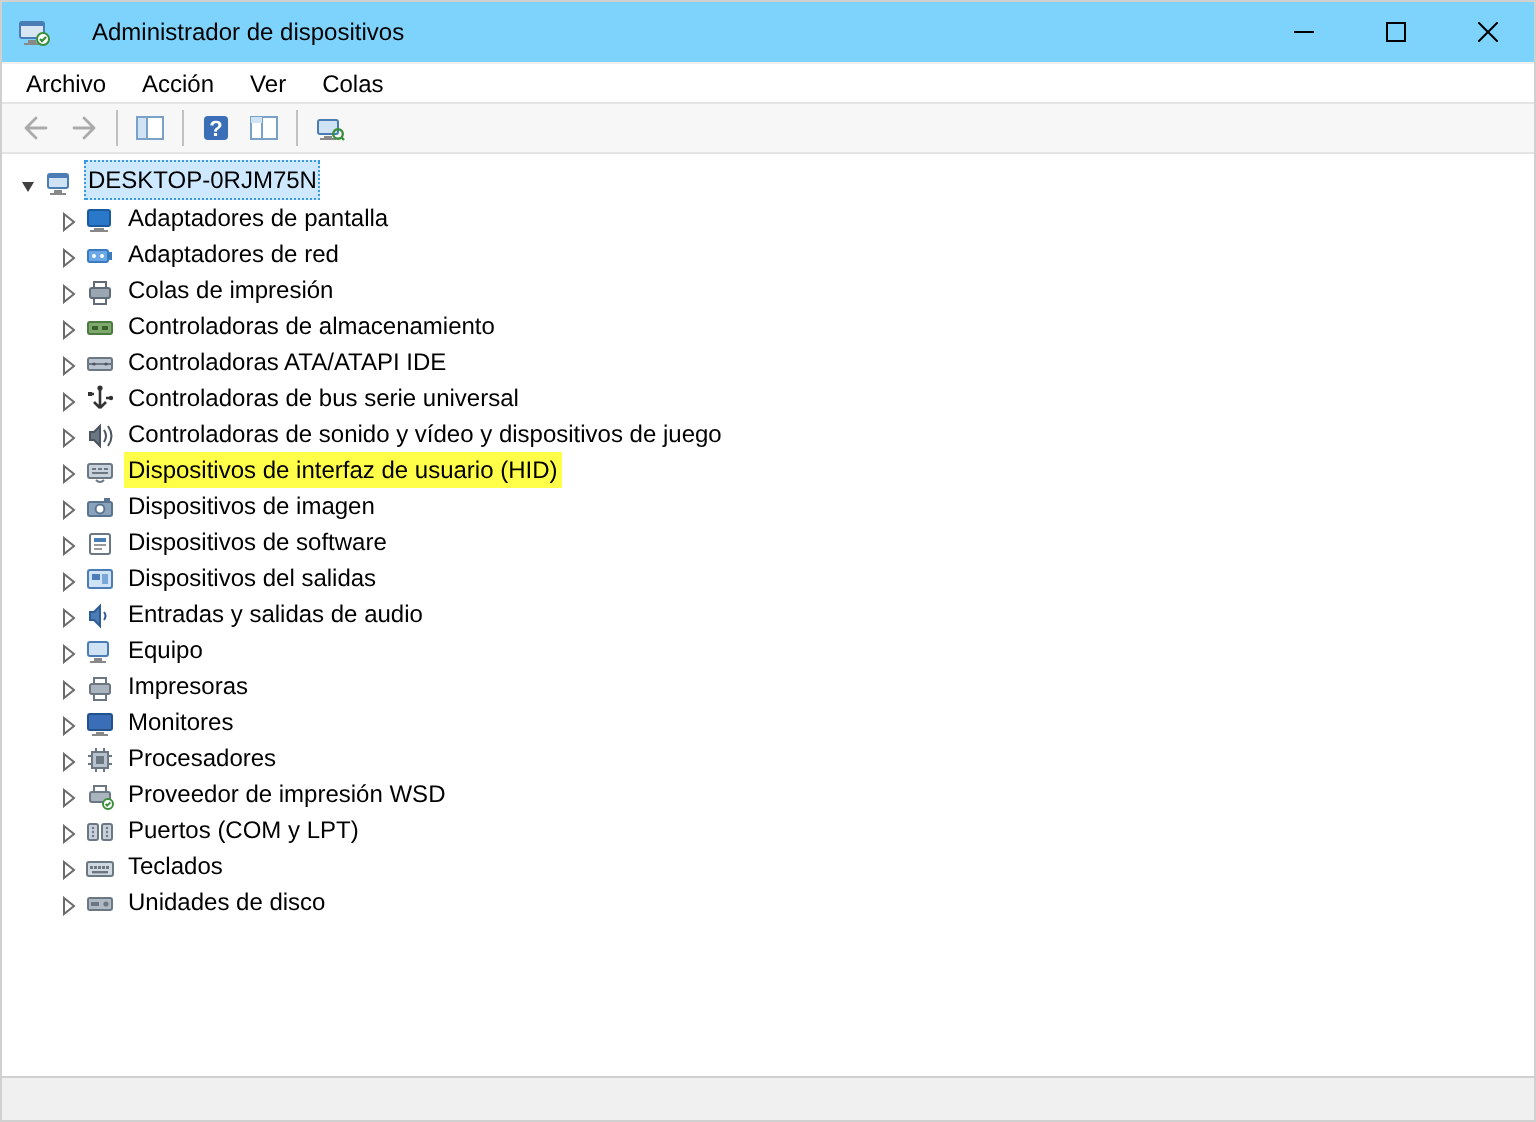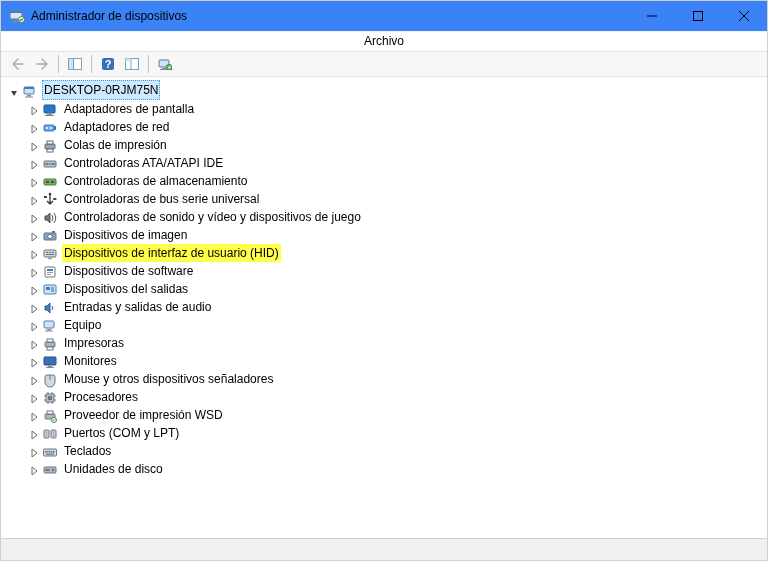--- a/index.html
+++ b/index.html
@@ -15,21 +15,22 @@
     display: flex;
     flex-direction: column;
     border: 1px solid #d0d0d0;
   }
   
   .titlebar {
     height: 30px;
     display: flex;
     align-items: center;
     padding: 0 0 0 8px;
-    background: #3b82f6;
+    background: #7dd3fc;
+    gap: 15px;
   }
   .titlebar .app-icon {
     width: 16px; height: 16px;
     margin-right: 6px;
     display: flex; align-items: center; justify-content: center;
   }
   .titlebar .title {
     flex: 1;
     font-size: 12px;
     color: #000;
@@ -48,21 +49,20 @@
   }
   .win-btn svg { display: block; }
   
   .menubar {
     height: 20px;
     display: flex;
     align-items: center;
     padding: 0 4px;
     gap: 2px;
     border-top: 1px solid #f0f0f0;
-    flex-direction: column;
   }
   .menubar .menu-item {
     padding: 2px 8px;
     font-size: 12px;
   }
   
   .toolbar {
     height: 26px;
     display: flex;
     align-items: center;
@@ -286,51 +286,51 @@
           <span class="label">Colas de impresión</span>
         </div>
         <div class="node">
           <span class="twisty">
             <svg width="10" height="10" viewBox="0 0 10 10">
               <path d="M3 1 L8 5 L3 9 Z" fill="none" stroke="#6b6b6b" stroke-width="1"></path>
             </svg>
           </span>
           <span class="dev-icon">
             <svg width="16" height="16" viewBox="0 0 16 16">
+              <rect x="2" y="5" width="12" height="6" rx="1" fill="#7ea86e" stroke="#4d7a3e"></rect>
+              <rect x="4" y="7" width="3" height="2" fill="#39602a"></rect>
+              <rect x="9" y="7" width="3" height="2" fill="#39602a"></rect>
+            </svg>
+          </span>
+          <span class="label">Controladoras de almacenamiento</span>
+        </div>
+        <div class="node">
+          <span class="twisty">
+            <svg width="10" height="10" viewBox="0 0 10 10">
+              <path d="M3 1 L8 5 L3 9 Z" fill="none" stroke="#6b6b6b" stroke-width="1"></path>
+            </svg>
+          </span>
+          <span class="dev-icon">
+            <svg width="16" height="16" viewBox="0 0 16 16">
               <rect x="2" y="5" width="12" height="6" rx="1" fill="#b9c4cf" stroke="#6b7783"></rect>
               <line x1="2" y1="8" x2="14" y2="8" stroke="#6b7783"></line>
               <circle cx="5" cy="8" r="0.8" fill="#4a5560"></circle>
               <circle cx="11" cy="8" r="0.8" fill="#4a5560"></circle>
             </svg>
           </span>
           <span class="label">Controladoras ATA/ATAPI IDE</span>
         </div>
         <div class="node">
           <span class="twisty">
             <svg width="10" height="10" viewBox="0 0 10 10">
               <path d="M3 1 L8 5 L3 9 Z" fill="none" stroke="#6b6b6b" stroke-width="1"></path>
             </svg>
           </span>
           <span class="dev-icon">
             <svg width="16" height="16" viewBox="0 0 16 16">
-              <rect x="2" y="5" width="12" height="6" rx="1" fill="#7ea86e" stroke="#4d7a3e"></rect>
-              <rect x="4" y="7" width="3" height="2" fill="#39602a"></rect>
-              <rect x="9" y="7" width="3" height="2" fill="#39602a"></rect>
-            </svg>
-          </span>
-          <span class="label">Controladoras de almacenamiento</span>
-        </div>
-        <div class="node">
-          <span class="twisty">
-            <svg width="10" height="10" viewBox="0 0 10 10">
-              <path d="M3 1 L8 5 L3 9 Z" fill="none" stroke="#6b6b6b" stroke-width="1"></path>
-            </svg>
-          </span>
-          <span class="dev-icon">
-            <svg width="16" height="16" viewBox="0 0 16 16">
               <path d="M8 2 v10 M8 12 l-3 -3 M8 12 l3 -3 M5 5 h-2 M11 7 h2" stroke="#333" stroke-width="1.3" fill="none"></path>
               <circle cx="8" cy="2" r="1.3" fill="#333"></circle>
               <rect x="2" y="4" width="2" height="2" fill="#333"></rect>
               <circle cx="13.5" cy="7" r="1.1" fill="#333"></circle>
             </svg>
           </span>
           <span class="label">Controladoras de bus serie universal</span>
         </div>
         <div class="node">
           <span class="twisty">
@@ -338,35 +338,20 @@
               <path d="M3 1 L8 5 L3 9 Z" fill="none" stroke="#6b6b6b" stroke-width="1"></path>
             </svg>
           </span>
           <span class="dev-icon">
             <svg width="16" height="16" viewBox="0 0 16 16">
               <path d="M3 6 h2 l3 -3 v10 l-3 -3 h-2 z" fill="#6b7783" stroke="#4a5560"></path>
               <path d="M10 5 q2 3 0 6 M12 3 q3.5 5 0 10" stroke="#4a5560" fill="none"></path>
             </svg>
           </span>
           <span class="label">Controladoras de sonido y vídeo y dispositivos de juego</span>
-        </div>
-        <div class="node">
-          <span class="twisty">
-            <svg width="10" height="10" viewBox="0 0 10 10">
-              <path d="M3 1 L8 5 L3 9 Z" fill="none" stroke="#6b6b6b" stroke-width="1"></path>
-            </svg>
-          </span>
-          <span class="dev-icon">
-            <svg width="16" height="16" viewBox="0 0 16 16">
-              <rect x="2" y="5" width="12" height="7" rx="1" fill="#8aa3bd" stroke="#5a7390"></rect>
-              <circle cx="8" cy="8.5" r="2.2" fill="#fff" stroke="#5a7390"></circle>
-              <rect x="10" y="3" width="3" height="2" fill="#5a7390"></rect>
-            </svg>
-          </span>
-          <span class="label">Dispositivos de imagen</span>
         </div>
         <div class="node highlighted">
           <span class="twisty">
             <svg width="10" height="10" viewBox="0 0 10 10">
               <path d="M3 1 L8 5 L3 9 Z" fill="none" stroke="#6b6b6b" stroke-width="1"></path>
             </svg>
           </span>
           <span class="dev-icon">
             <svg width="16" height="16" viewBox="0 0 16 16">
               <rect x="2" y="4" width="12" height="7" rx="1" fill="#c8d2dc" stroke="#6b7783"></rect>
@@ -380,20 +365,35 @@
           <span class="label">Dispositivos de interfaz de usuario (HID)</span>
         </div>
         <div class="node">
           <span class="twisty">
             <svg width="10" height="10" viewBox="0 0 10 10">
               <path d="M3 1 L8 5 L3 9 Z" fill="none" stroke="#6b6b6b" stroke-width="1"></path>
             </svg>
           </span>
           <span class="dev-icon">
             <svg width="16" height="16" viewBox="0 0 16 16">
+              <rect x="2" y="5" width="12" height="7" rx="1" fill="#8aa3bd" stroke="#5a7390"></rect>
+              <circle cx="8" cy="8.5" r="2.2" fill="#fff" stroke="#5a7390"></circle>
+              <rect x="10" y="3" width="3" height="2" fill="#5a7390"></rect>
+            </svg>
+          </span>
+          <span class="label">Dispositivos de imagen</span>
+        </div>
+        <div class="node">
+          <span class="twisty">
+            <svg width="10" height="10" viewBox="0 0 10 10">
+              <path d="M3 1 L8 5 L3 9 Z" fill="none" stroke="#6b6b6b" stroke-width="1"></path>
+            </svg>
+          </span>
+          <span class="dev-icon">
+            <svg width="16" height="16" viewBox="0 0 16 16">
               <rect x="3" y="3" width="10" height="10" rx="1" fill="#fff" stroke="#6b7783"></rect>
               <rect x="5" y="5" width="6" height="2" fill="#4a7db5"></rect>
               <rect x="5" y="8" width="6" height="1" fill="#999"></rect>
               <rect x="5" y="10" width="4" height="1" fill="#999"></rect>
             </svg>
           </span>
           <span class="label">Dispositivos de software</span>
         </div>
         <div class="node">
           <span class="twisty">
@@ -461,34 +461,20 @@
             </svg>
           </span>
           <span class="dev-icon">
             <svg width="16" height="16" viewBox="0 0 16 16">
               <rect x="2" y="3" width="12" height="8" rx="1" fill="#3a6fb7" stroke="#23518c"></rect>
               <rect x="6" y="12" width="4" height="1" fill="#888"></rect>
               <rect x="4" y="13" width="8" height="1" fill="#888"></rect>
             </svg>
           </span>
           <span class="label">Monitores</span>
-        </div>
-        <div class="node">
-          <span class="twisty">
-            <svg width="10" height="10" viewBox="0 0 10 10">
-              <path d="M3 1 L8 5 L3 9 Z" fill="none" stroke="#6b6b6b" stroke-width="1"></path>
-            </svg>
-          </span>
-          <span class="dev-icon">
-            <svg width="16" height="16" viewBox="0 0 16 16">
-              <path d="M5 3 h6 a2 2 0 0 1 2 2 v5 a5 5 0 0 1 -10 0 v-5 a2 2 0 0 1 2 -2 z" fill="#d0d8e0" stroke="#6b7783"></path>
-              <line x1="8" y1="3" x2="8" y2="8" stroke="#6b7783"></line>
-            </svg>
-          </span>
-          <span class="label">Mouse y otros dispositivos señaladores</span>
         </div>
         <div class="node">
           <span class="twisty">
             <svg width="10" height="10" viewBox="0 0 10 10">
               <path d="M3 1 L8 5 L3 9 Z" fill="none" stroke="#6b6b6b" stroke-width="1"></path>
             </svg>
           </span>
           <span class="dev-icon">
             <svg width="16" height="16" viewBox="0 0 16 16">
               <rect x="4" y="4" width="8" height="8" fill="#b8c2cc" stroke="#6b7783"></rect>

